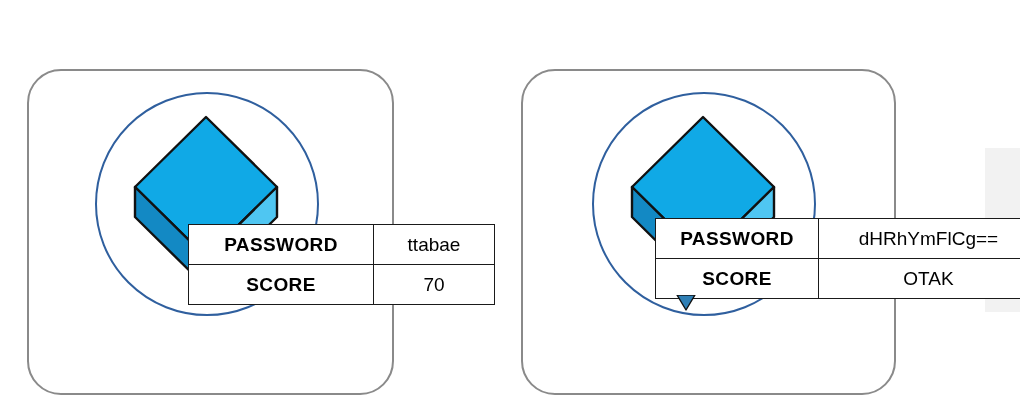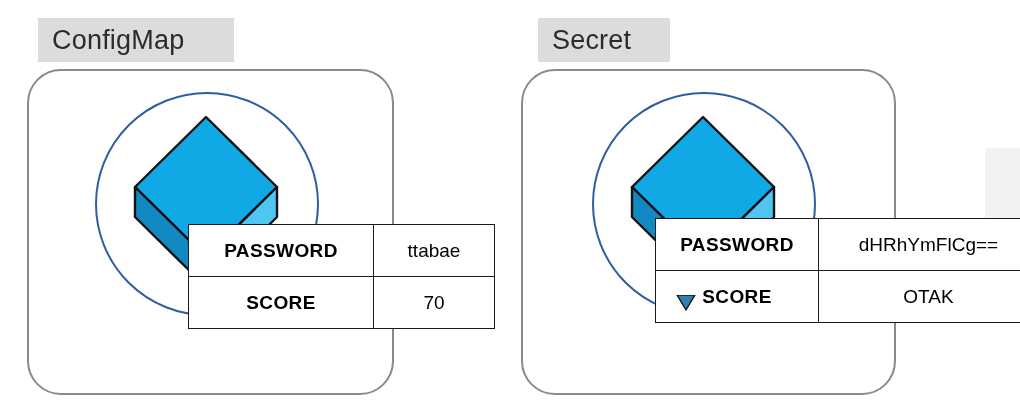--- a/index.html
+++ b/index.html
@@ -82,21 +82,21 @@
     table-layout: fixed;
     font-family: "Liberation Sans", sans-serif;
   }
   .data-table td {
     border: 1px solid #1a1a1a;
     background: #ffffff;
     text-align: center;
     font-size: 19px;
     color: #000000;
     height: 39px;
-    padding: 6px 6px;
+    padding: 0 6px;
     white-space: nowrap;
     overflow: hidden;
   }
   .data-table td.key {
     font-weight: bold;
     letter-spacing: 0.4px;
   }
   .data-table td.val {
     font-weight: normal;
   }
@@ -118,21 +118,20 @@
     height: 16px;
   }
 </style>
 </head>
 <body>
 
 <div id="canvas">
 
   <div class="edge-band"></div>
 
-  <div class="label-chip" id="chip-configmap">ConfigMap</div>
 
   <div class="card" id="card-configmap"></div>
 
   <div class="ring" id="ring-configmap"></div>
 
   <div class="cube" id="cube-configmap">
     <svg viewBox="0 0 150 178" width="150" height="178" xmlns="http://www.w3.org/2000/svg">
 
       <polygon points="75,4 146,74 75,144 4,74" fill="#10a9e6" stroke="#111111" stroke-width="2.4" stroke-linejoin="round"></polygon>
 
@@ -148,21 +147,20 @@
         <td class="key">PASSWORD</td>
         <td class="val">ttabae</td>
       </tr>
       <tr>
         <td class="key">SCORE</td>
         <td class="val">70</td>
       </tr>
     </tbody>
   </table>
 
-  <div class="label-chip" id="chip-secret">Secret</div>
 
   <div class="card" id="card-secret"></div>
 
   <div class="ring" id="ring-secret"></div>
 
   <div class="cube" id="cube-secret">
     <svg viewBox="0 0 150 178" width="150" height="178" xmlns="http://www.w3.org/2000/svg">
       <polygon points="75,4 146,74 75,144 4,74" fill="#10a9e6" stroke="#111111" stroke-width="2.4" stroke-linejoin="round"></polygon>
       <polygon points="4,74 75,144 75,174 4,104" fill="#1389c4" stroke="#111111" stroke-width="2.4" stroke-linejoin="round"></polygon>
       <polygon points="75,144 146,74 146,104 75,174" fill="#4fc6f2" stroke="#111111" stroke-width="2.4" stroke-linejoin="round"></polygon>

